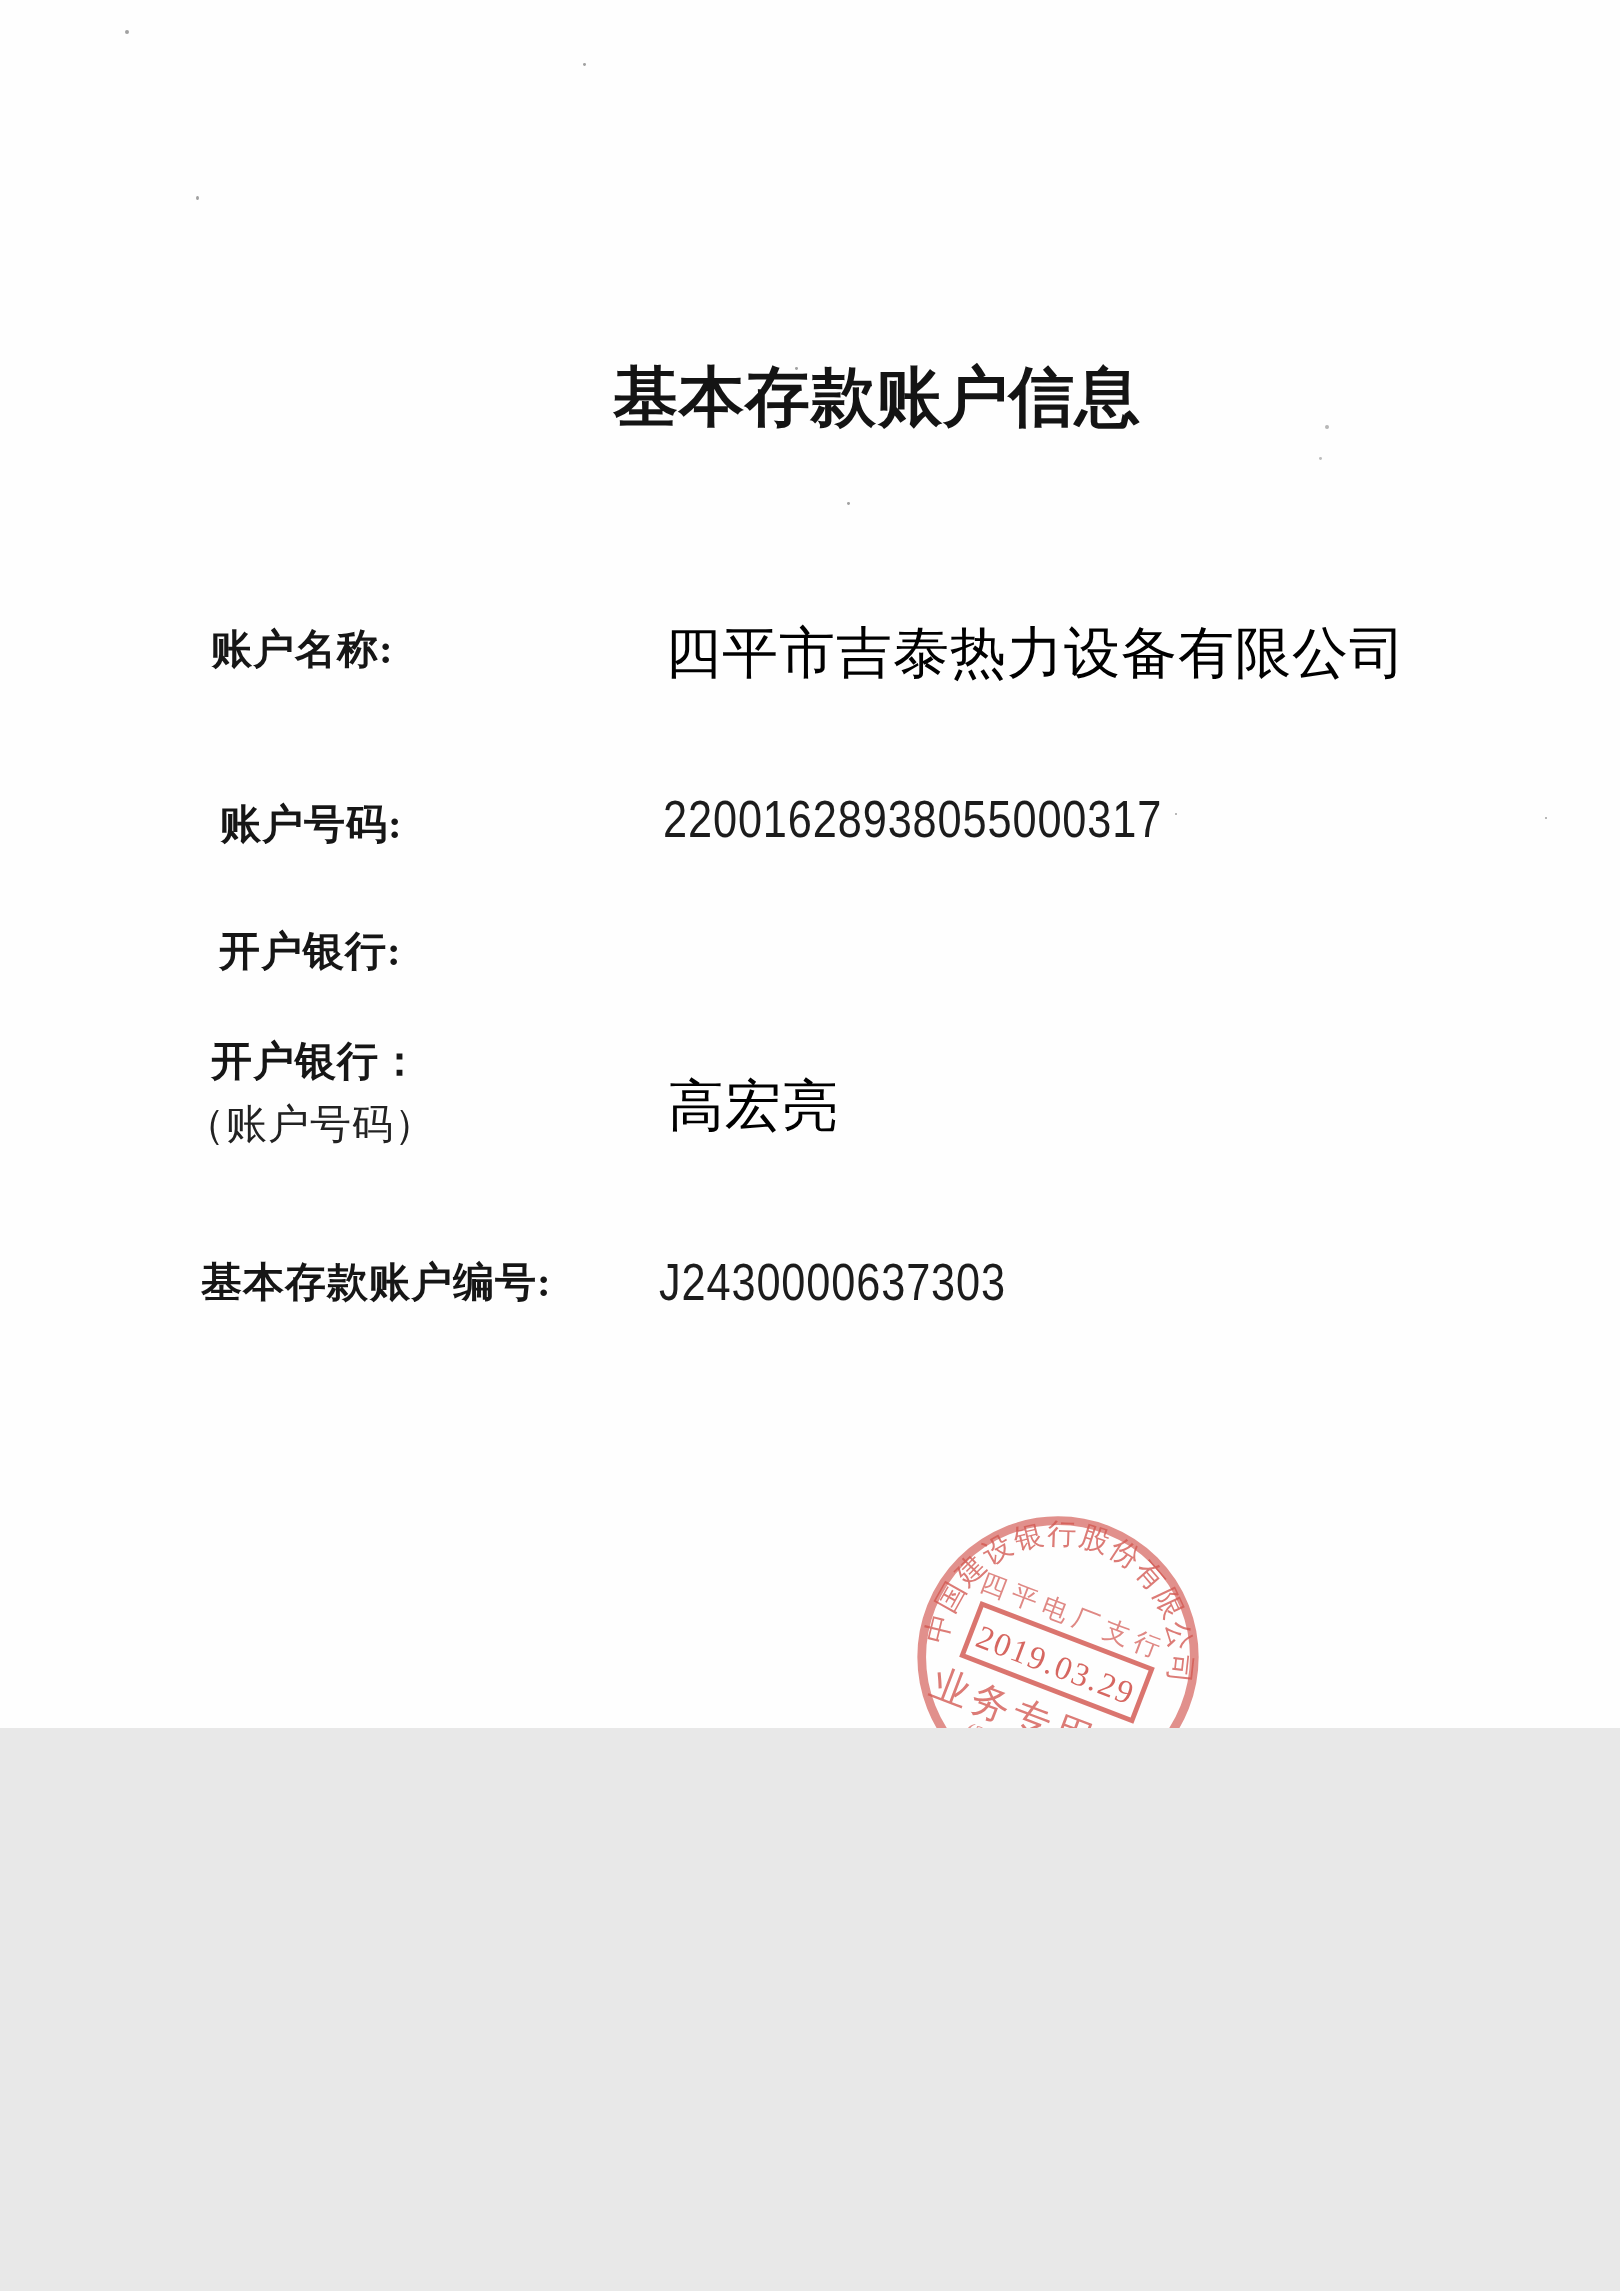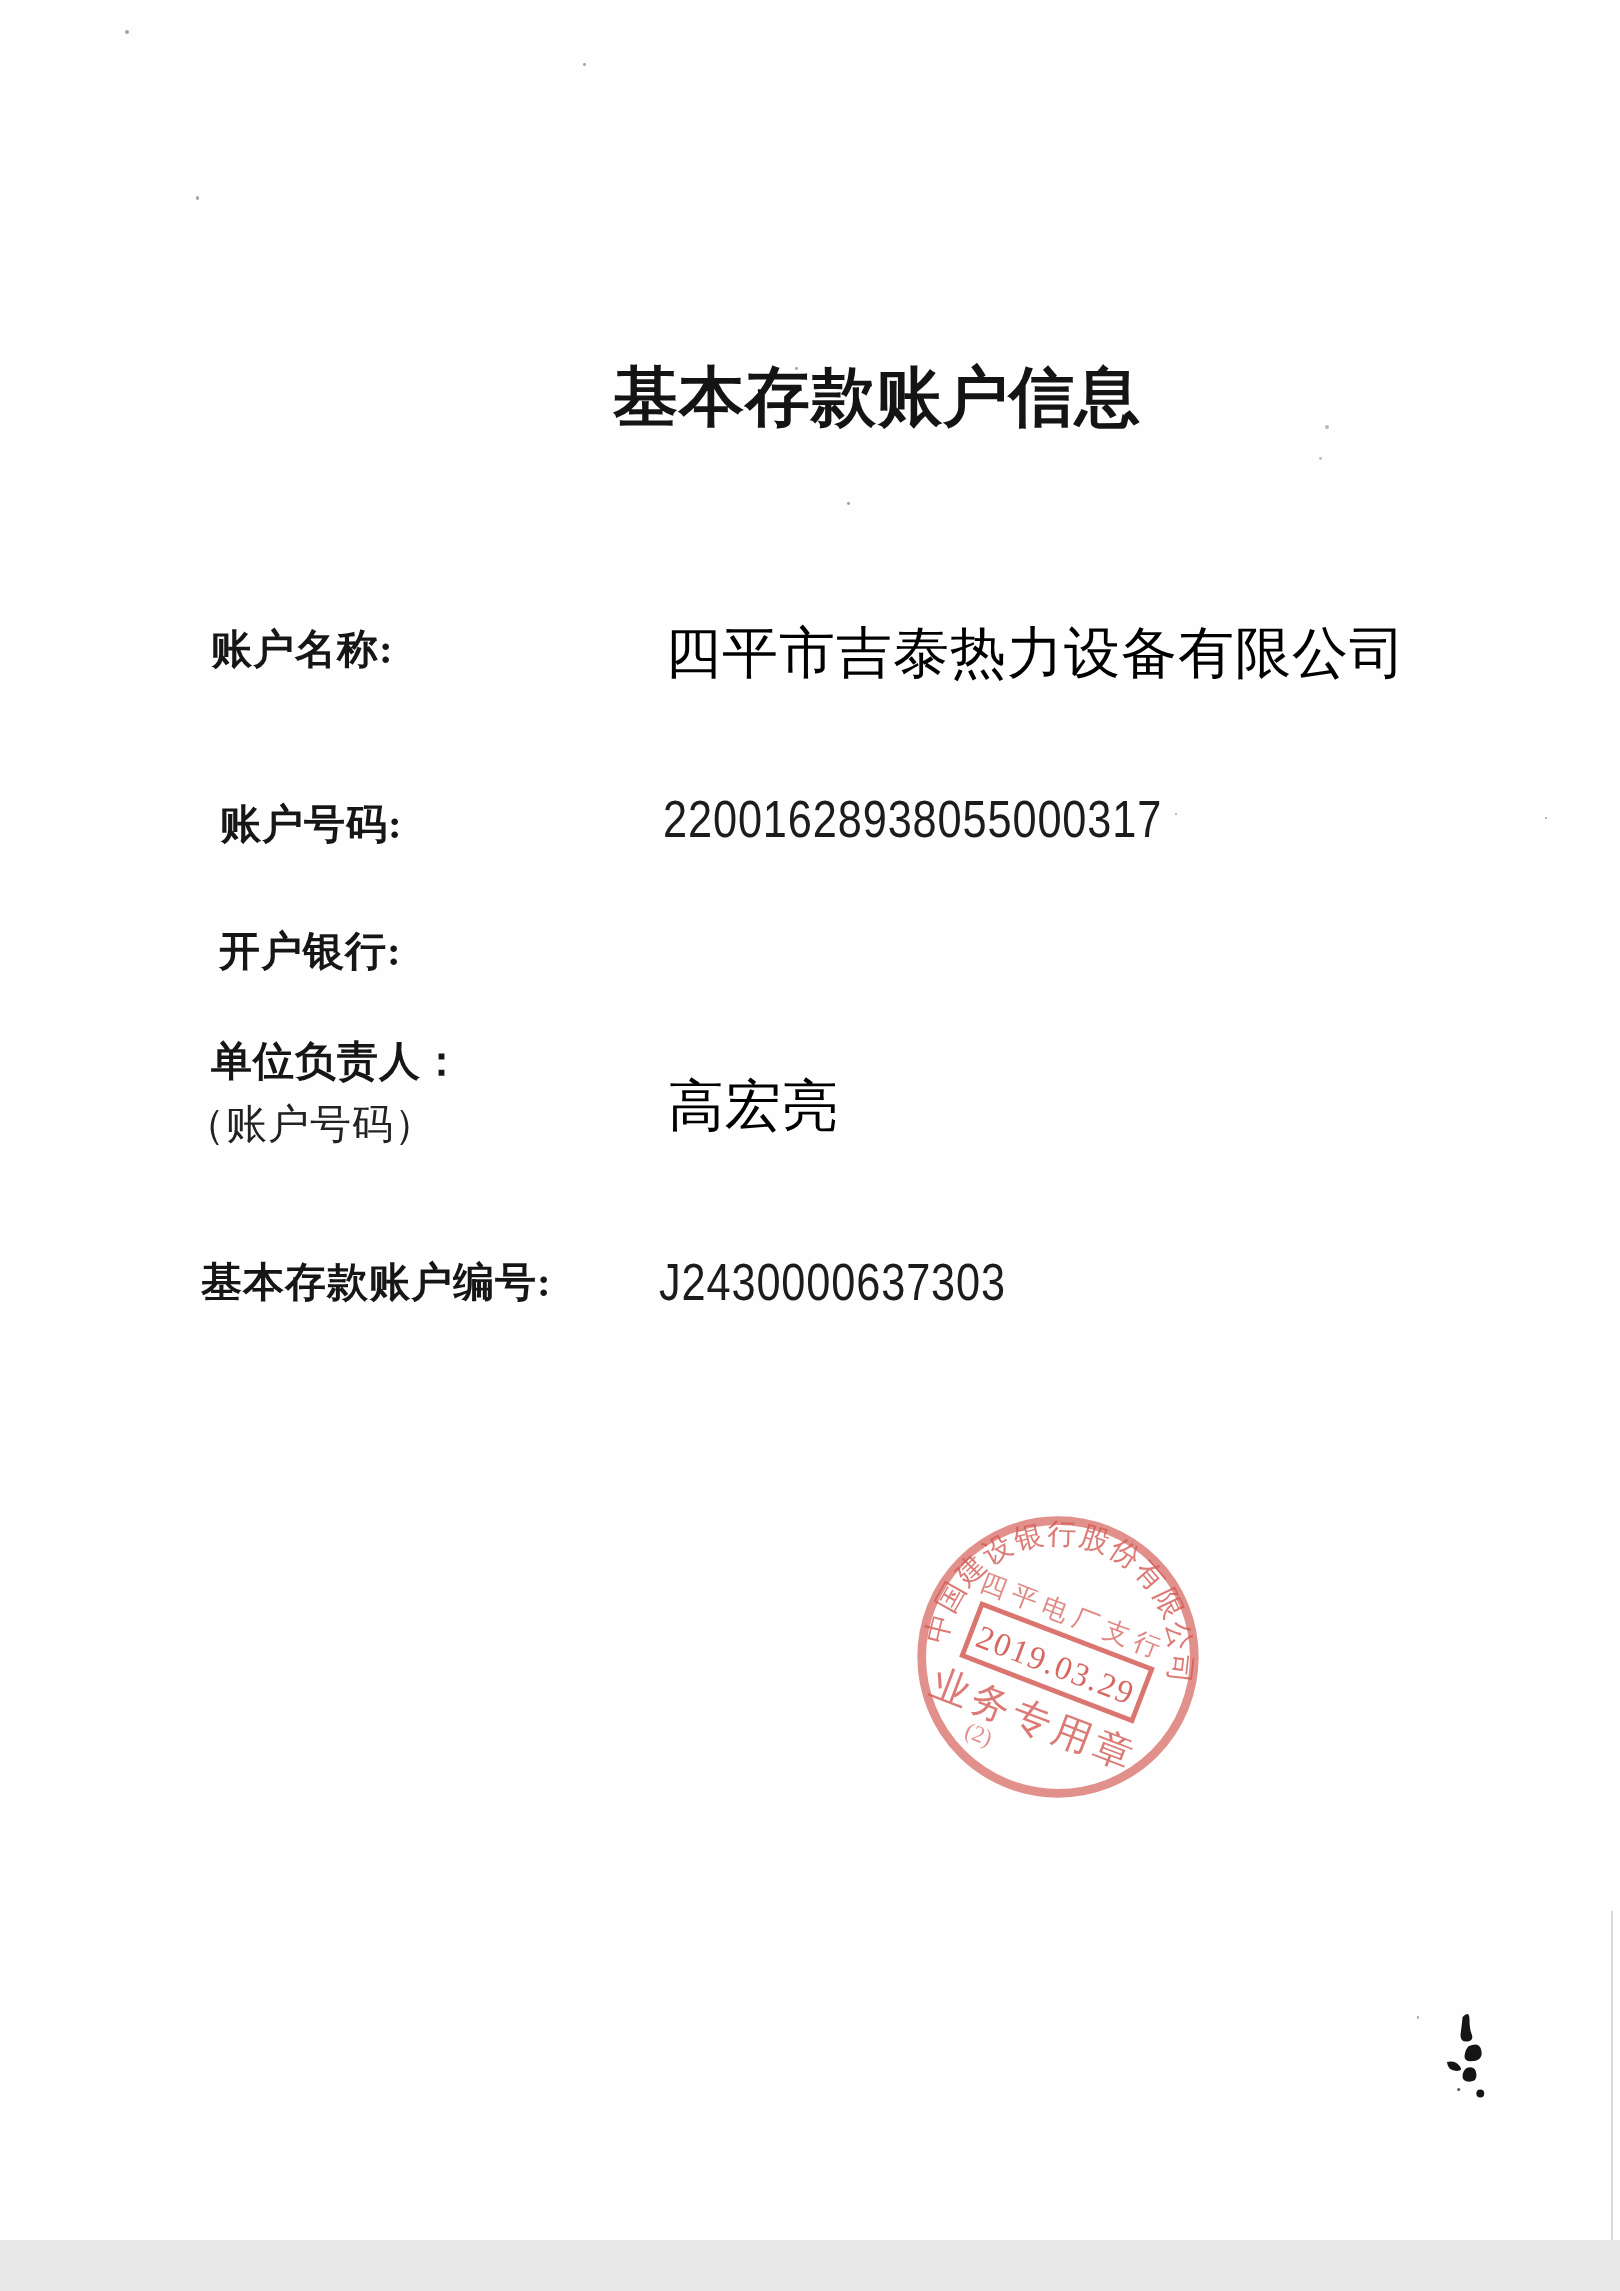--- a/index.html
+++ b/index.html
@@ -1,20 +1,20 @@
 <!DOCTYPE html>
 <html><head>
 <meta charset="utf-8">
 <style>
   * { margin: 0; padding: 0; box-sizing: border-box; }
   html, body { background: #e8e8e8; }
   .page {
     position: relative;
     width: 1620px;
-    height: 2240px;
+    height: 1728px;
     margin: 0 auto;
     background: #fefefe;
     overflow: hidden;
     font-family: "Liberation Serif", "DejaVu Serif", serif;
     color: #1e1e1e;
   }
   .abs { position: absolute; line-height: 1; white-space: nowrap; }
 
   .doc-title {
     left: 613px; top: 365px;
@@ -108,21 +108,21 @@
   <h1 class="abs doc-title">基本存款账户信息</h1>
 
   <span class="abs flabel r1l">账户名称:</span>
   <span class="abs fvalue r1v">四平市吉泰热力设备有限公司</span>
 
   <span class="abs flabel r2l">账户号码:</span>
   <span class="abs fnum r2v">22001628938055000317</span>
 
   <span class="abs flabel r3l">开户银行:</span>
 
-  <span class="abs flabel r4l1">单位负责人：</span>
+  <span class="abs flabel r4l1">开户银行：</span>
   <span class="abs flabel2 r4l2">（账户号码）</span>
   <span class="abs fvalue r4v">高宏亮</span>
 
   <span class="abs flabel r5l">基本存款账户编号:</span>
   <span class="abs fnum r5v">J2430000637303</span>
 
   <div class="abs stamp-box">
     <svg viewBox="0 0 300 300" width="292" height="290" xmlns="http://www.w3.org/2000/svg" xmlns:xlink="http://www.w3.org/1999/xlink">
       <defs>
         <path id="arcPath" d="M 44 199 A 117 117 0 1 1 256 199" fill="none"></path>

